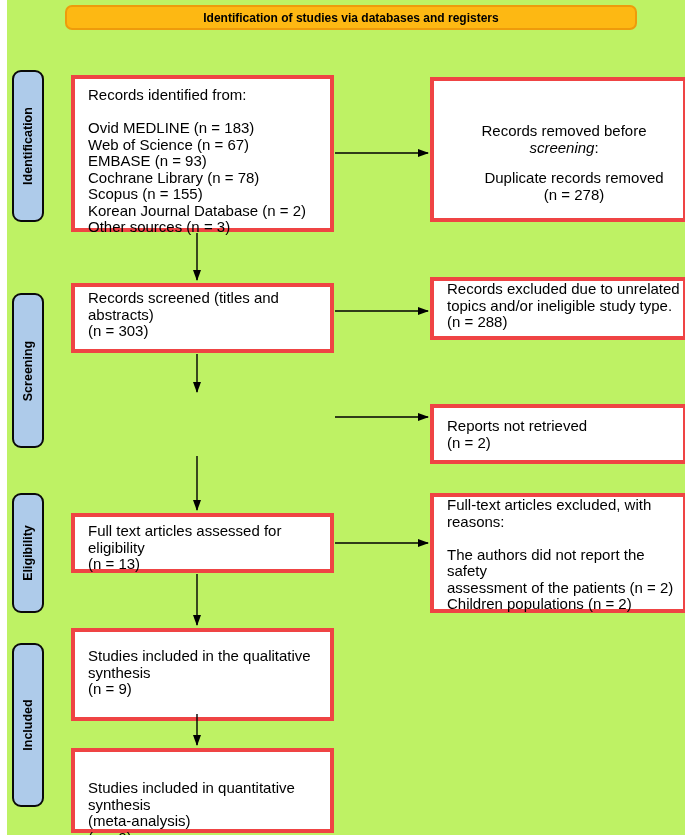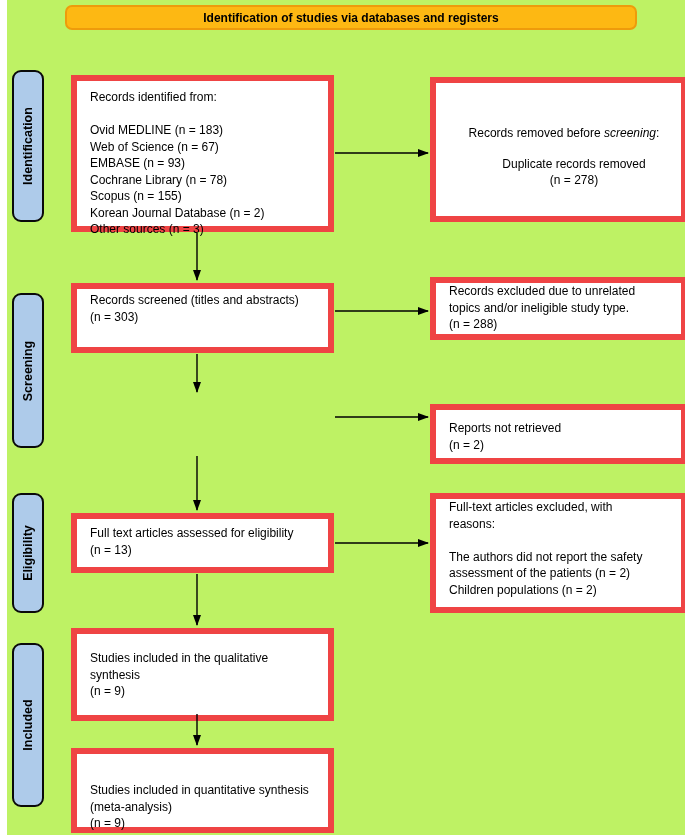--- a/index.html
+++ b/index.html
@@ -38,22 +38,22 @@
   .phase span {
     transform: rotate(-90deg);
     white-space: nowrap;
     font-size: 12.5px;
     font-weight: bold;
   }
 
   .box {
     position: absolute;
     background: #ffffff;
-    border: 6px solid #ef4444;
-    font-size: 12px;
+    border: 4px solid #ef4444;
+    font-size: 15px;
     line-height: 16.5px;
   }
   .main-box  { left: 64px;  width: 263px; }
   .side-box  { left: 423px; width: 257px; }
 
   .pad { padding-left: 13px; padding-right: 2px; }
   .pre { white-space: pre-line; }
 
   .b-identified   { top: 75px;  height: 157px; padding-top: 8px; }
   .b-identified .box-title { margin-bottom: 16.5px; }

